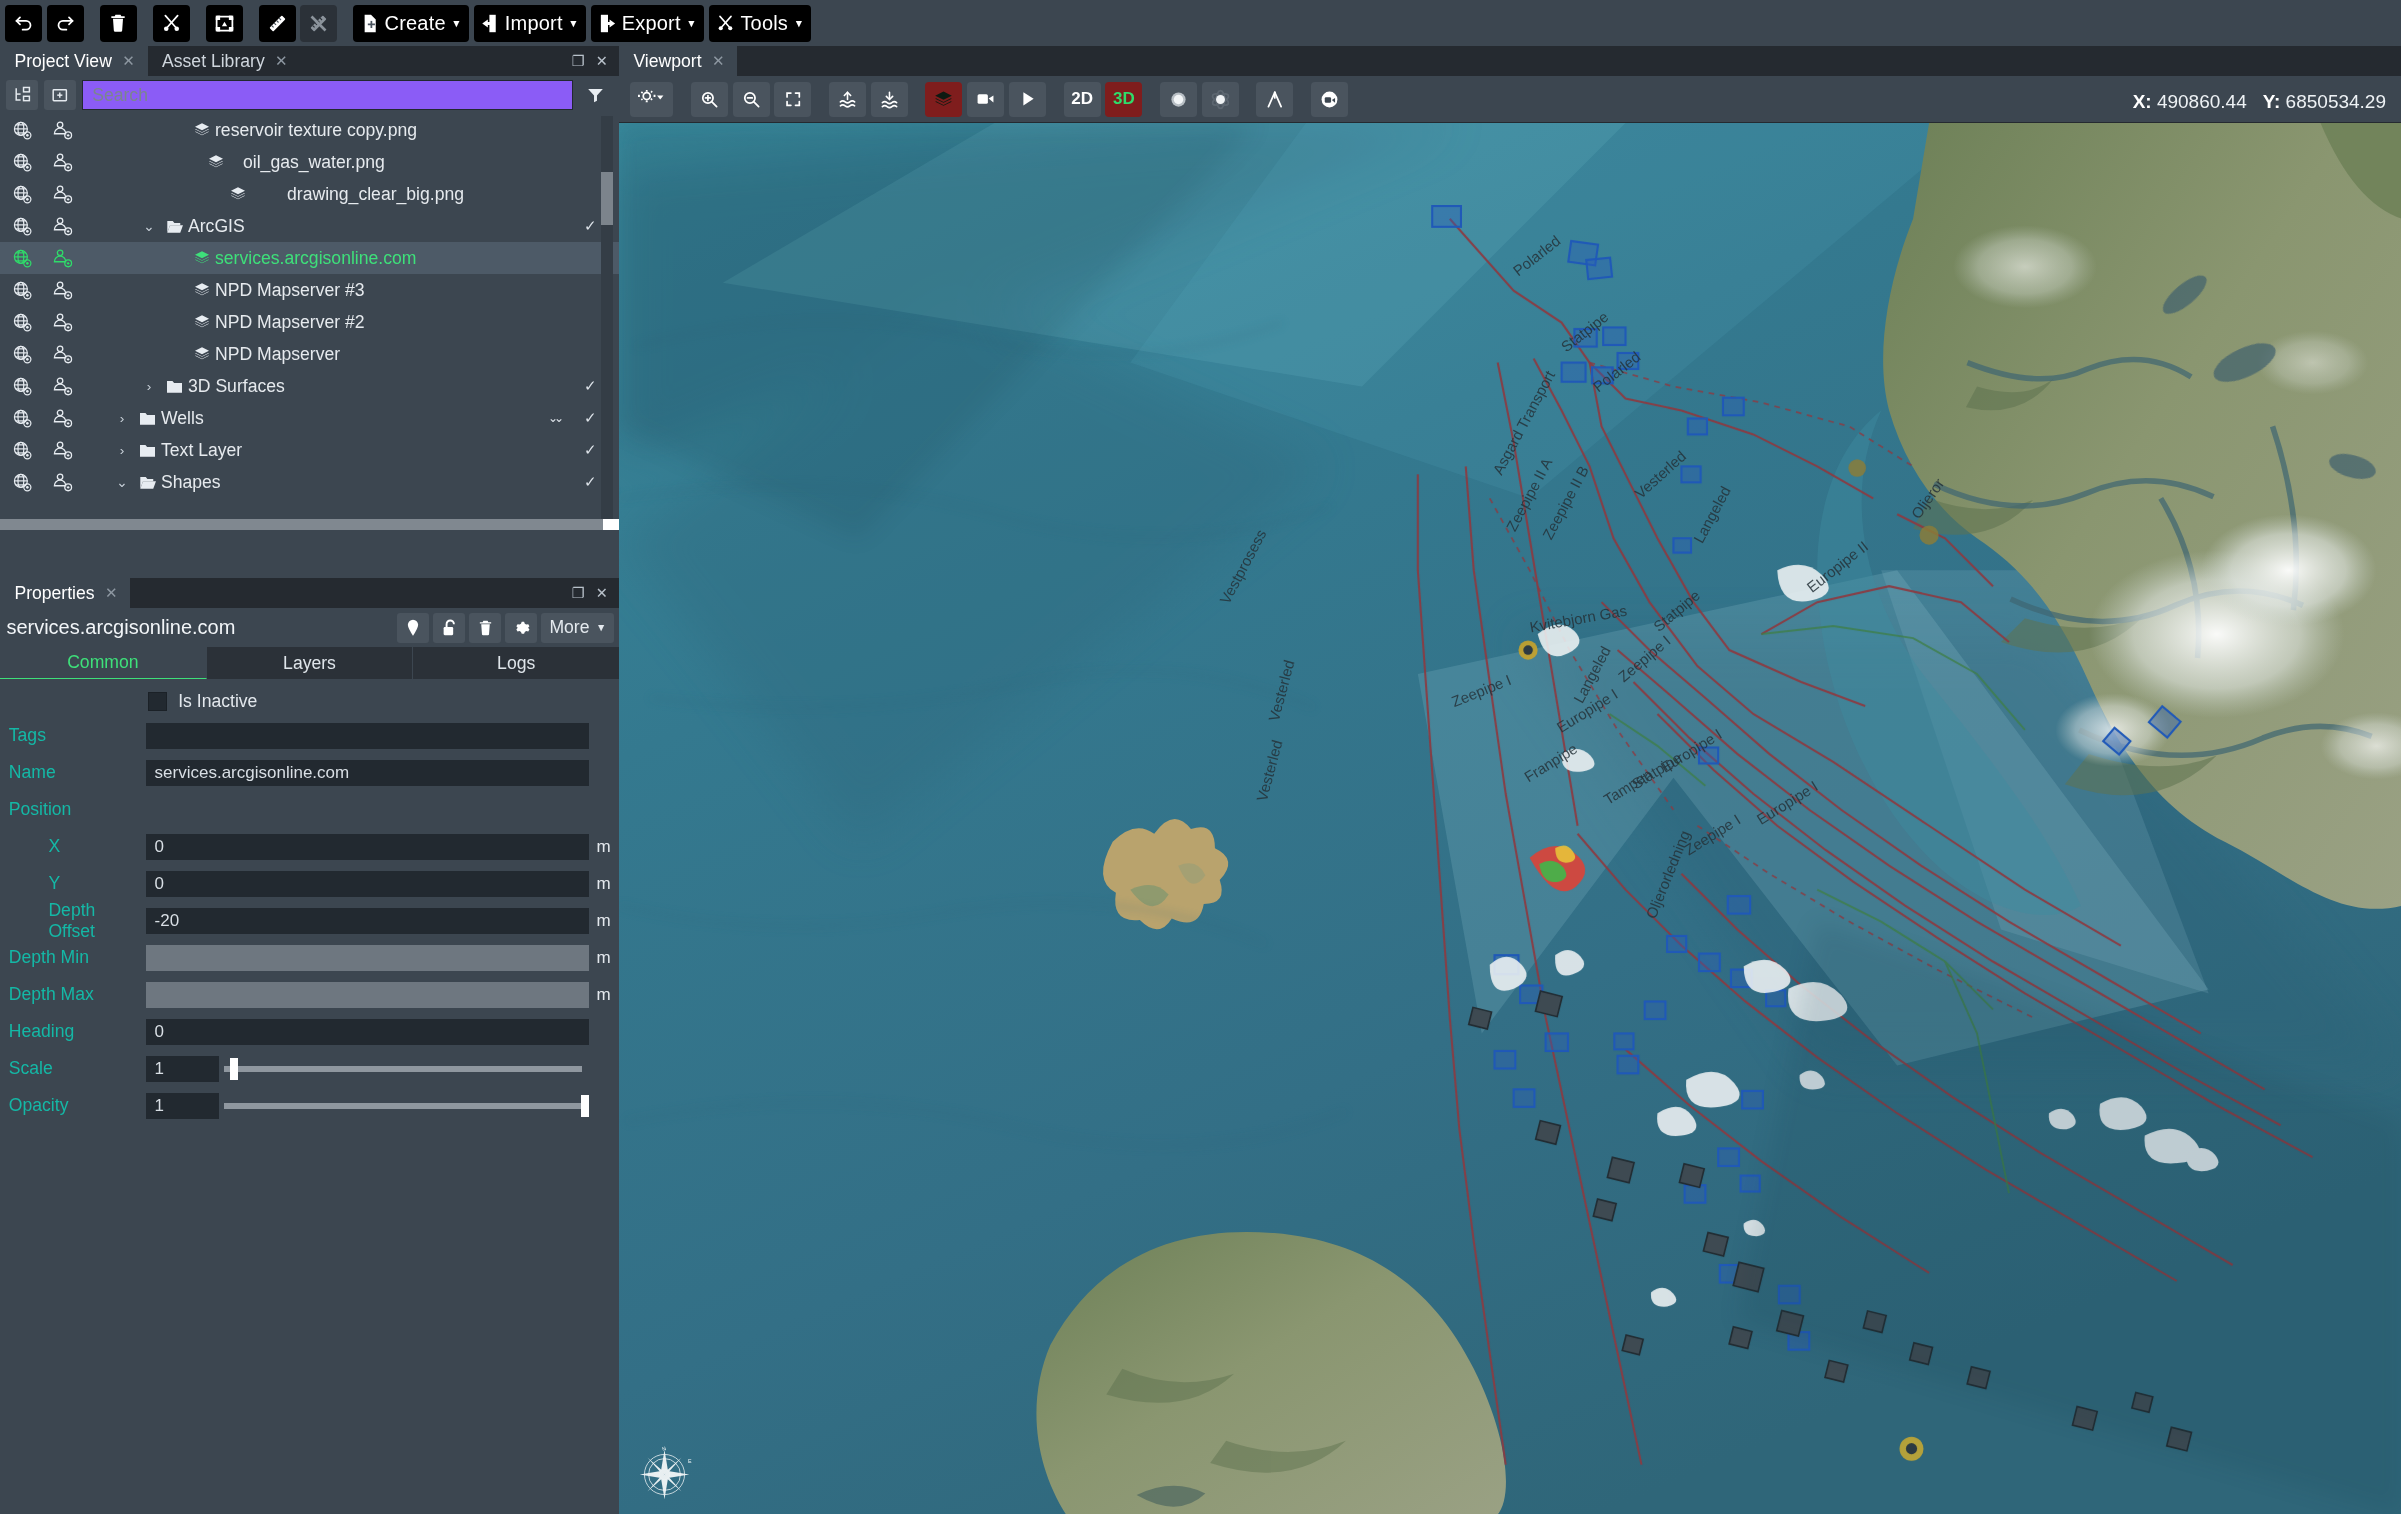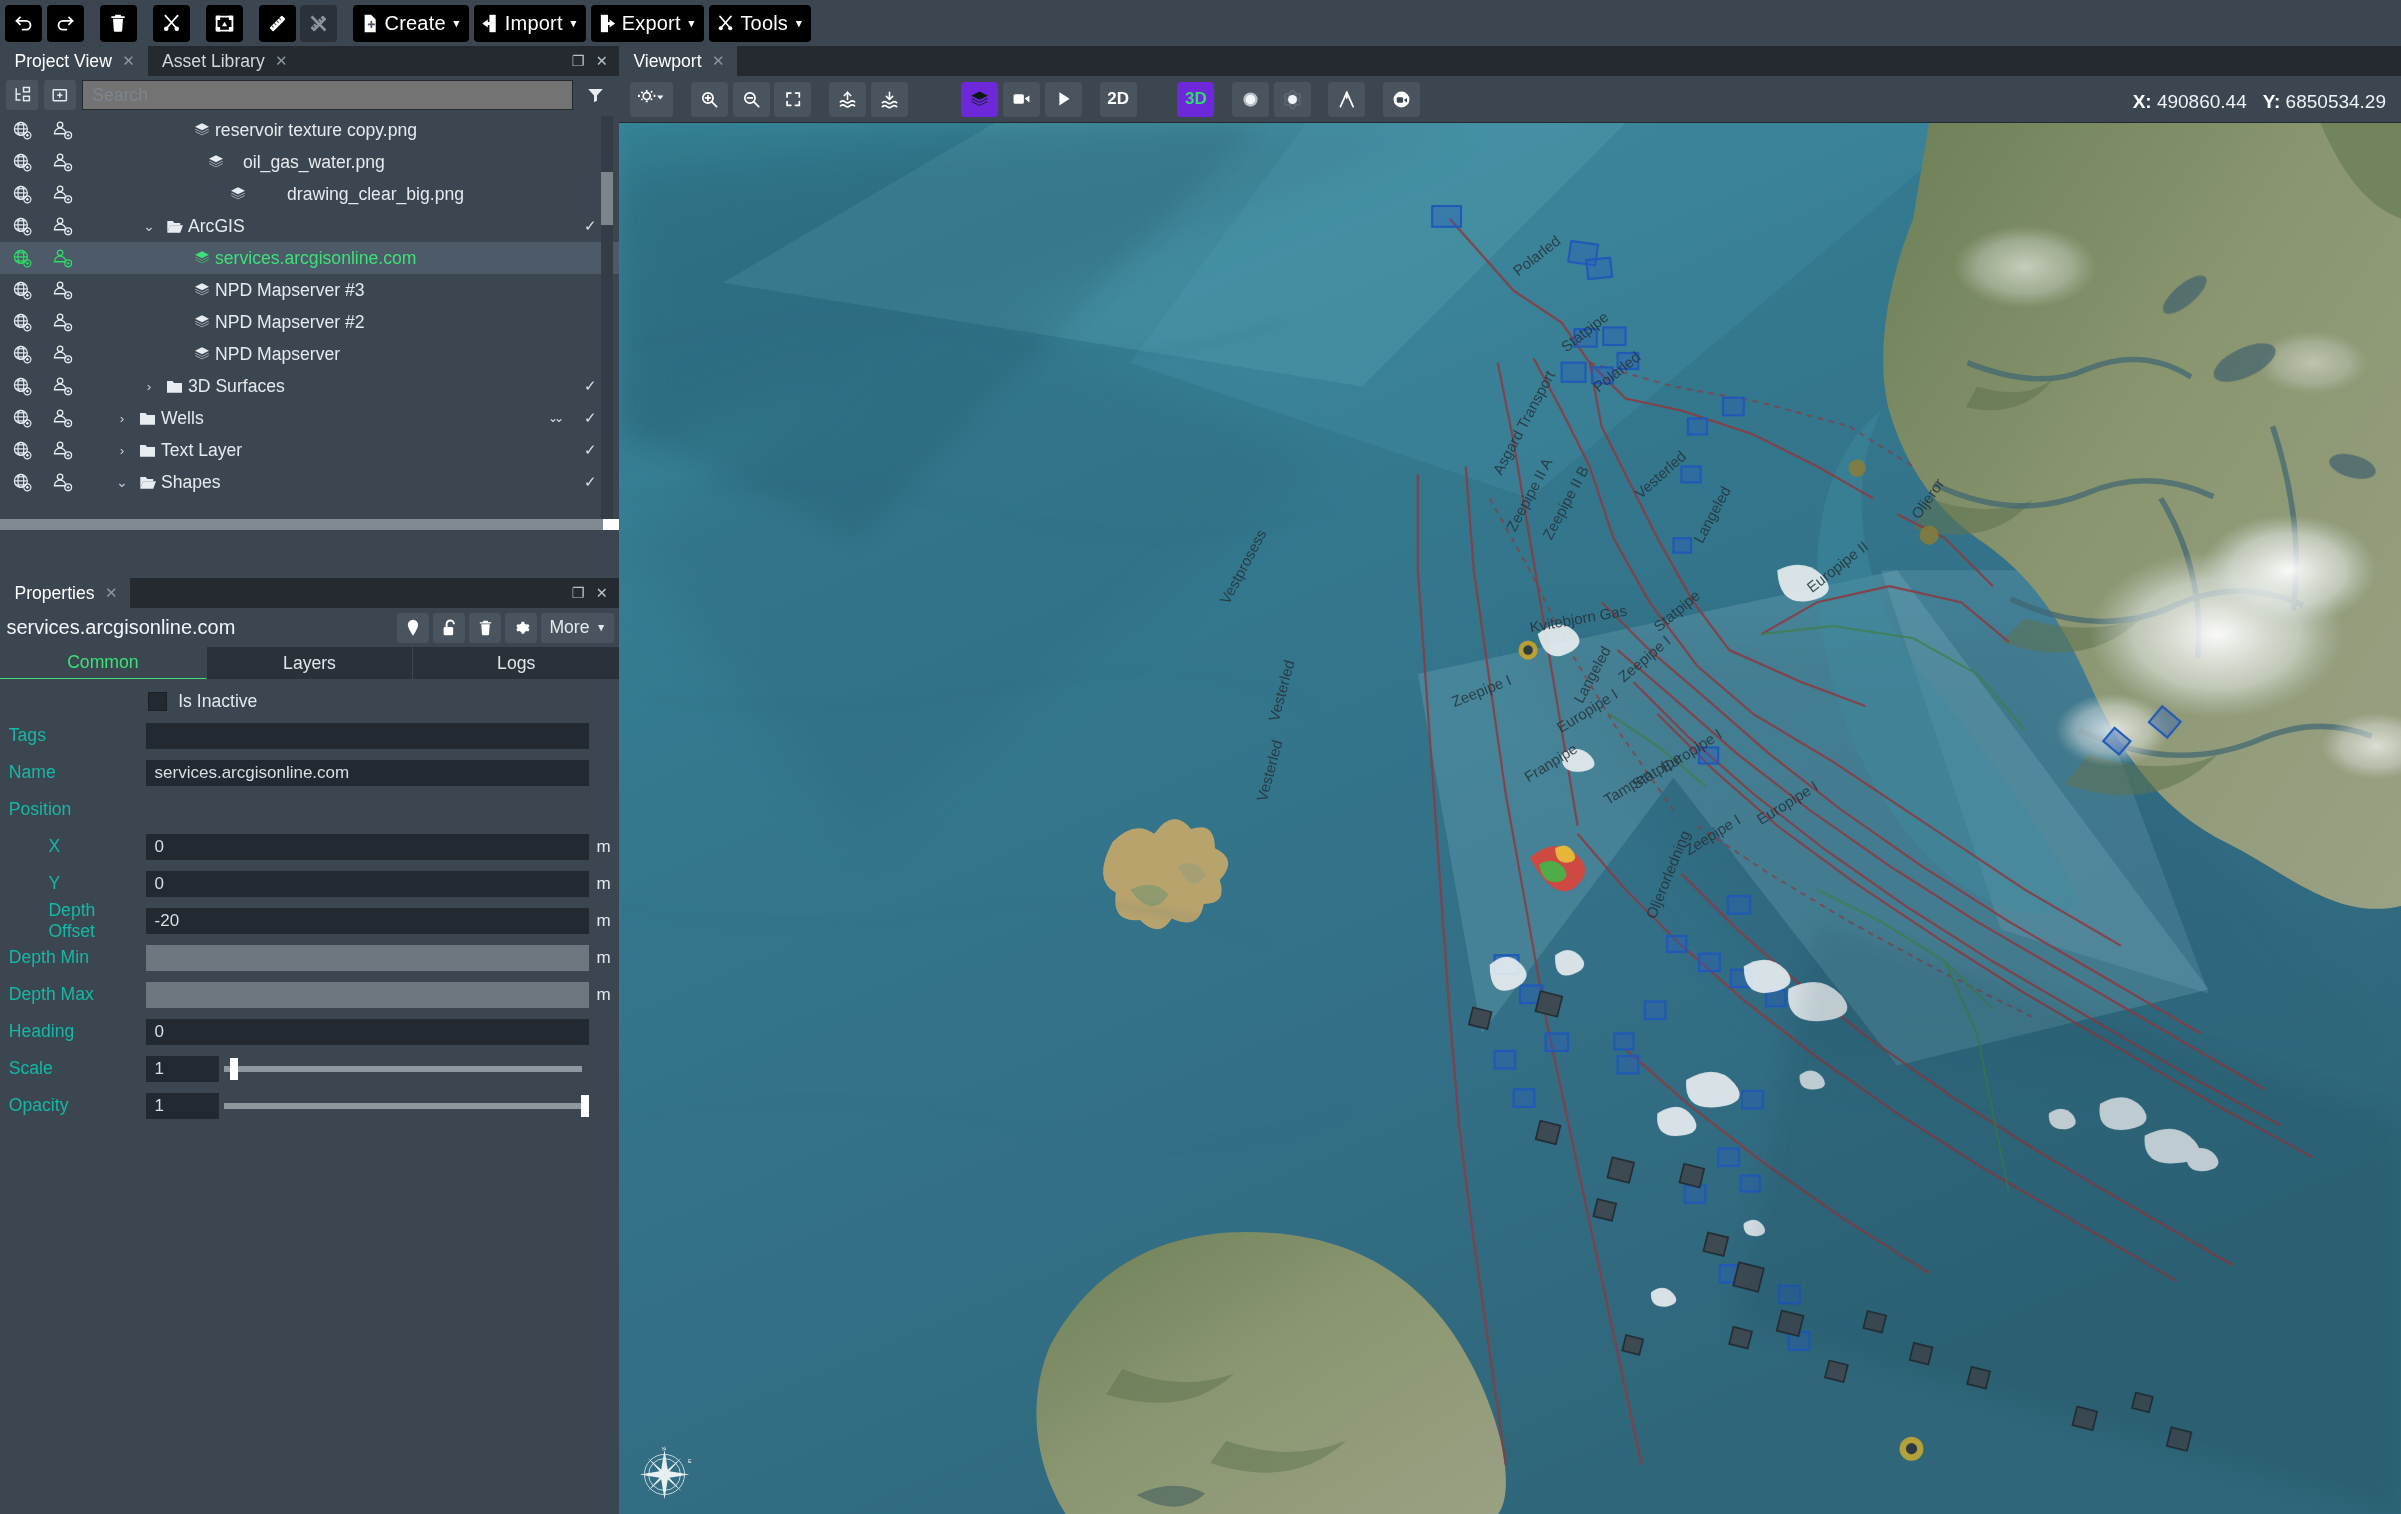--- a/index.html
+++ b/index.html
@@ -47,21 +47,21 @@
   
   #searchrow{
     height:38px; background:#3c4650; display:flex; align-items:center;
     gap:5.6px; padding:0 6.4px;
   }
   .sqbtn{
     width:32px; height:30px; border-radius:3.2px; background:#4a545e;
     display:flex; align-items:center; justify-content:center; cursor:pointer;
   }
   #searchbox{
-    flex:1; height:30px; background:#737373; border:0.8px solid #222930;
+    flex:1; height:30px; background:#8b5cf6; border:0.8px solid #222930;
     color:#d7dde3; font-size:17.6px; padding:0 9.6px; outline:none;
     font-family:"Liberation Sans", sans-serif;
   }
   #searchbox::placeholder{color:#7b858f;}
   .filterbtn{
     width:34px; height:30px; display:flex; align-items:center; justify-content:center;
     cursor:pointer; background:#3c4650;
   }
 
   
@@ -142,21 +142,21 @@
   #vptool{
     height:46px; background:#3c4650; display:flex; align-items:center; gap:0;
     padding-left:11.2px; position:relative;
   }
   .vbtn{
     width:37px; height:35px; border-radius:4px; background:#4a545e; margin-right:4.8px;
     display:flex; align-items:center; justify-content:center; cursor:pointer;
     color:#fff; font-size:17.6px;
   }
   .vbtn.wide{ width:43px; }
-  .vbtn.green{ background:#6d28d9; color:#0e1a12;margin-left:36px; }
+  .vbtn.green{ background:#7f1d1d; color:#0e1a12; }
   .vgap{ width:12.8px; }
   .vbtn.lbl{ font-size:17px; font-weight:bold; }
   #coords{
     position:absolute; right:16px; top:0; height:52px; display:flex; align-items:center;
     gap:16px; font-size:19px; color:#eef2f5;
   }
   #coords b{ color:#ffffff; }
 
   
   #map{ position:absolute; left:0; top:77px; width:1783px; height:1392px; overflow:hidden; background:#2e6f86;}

